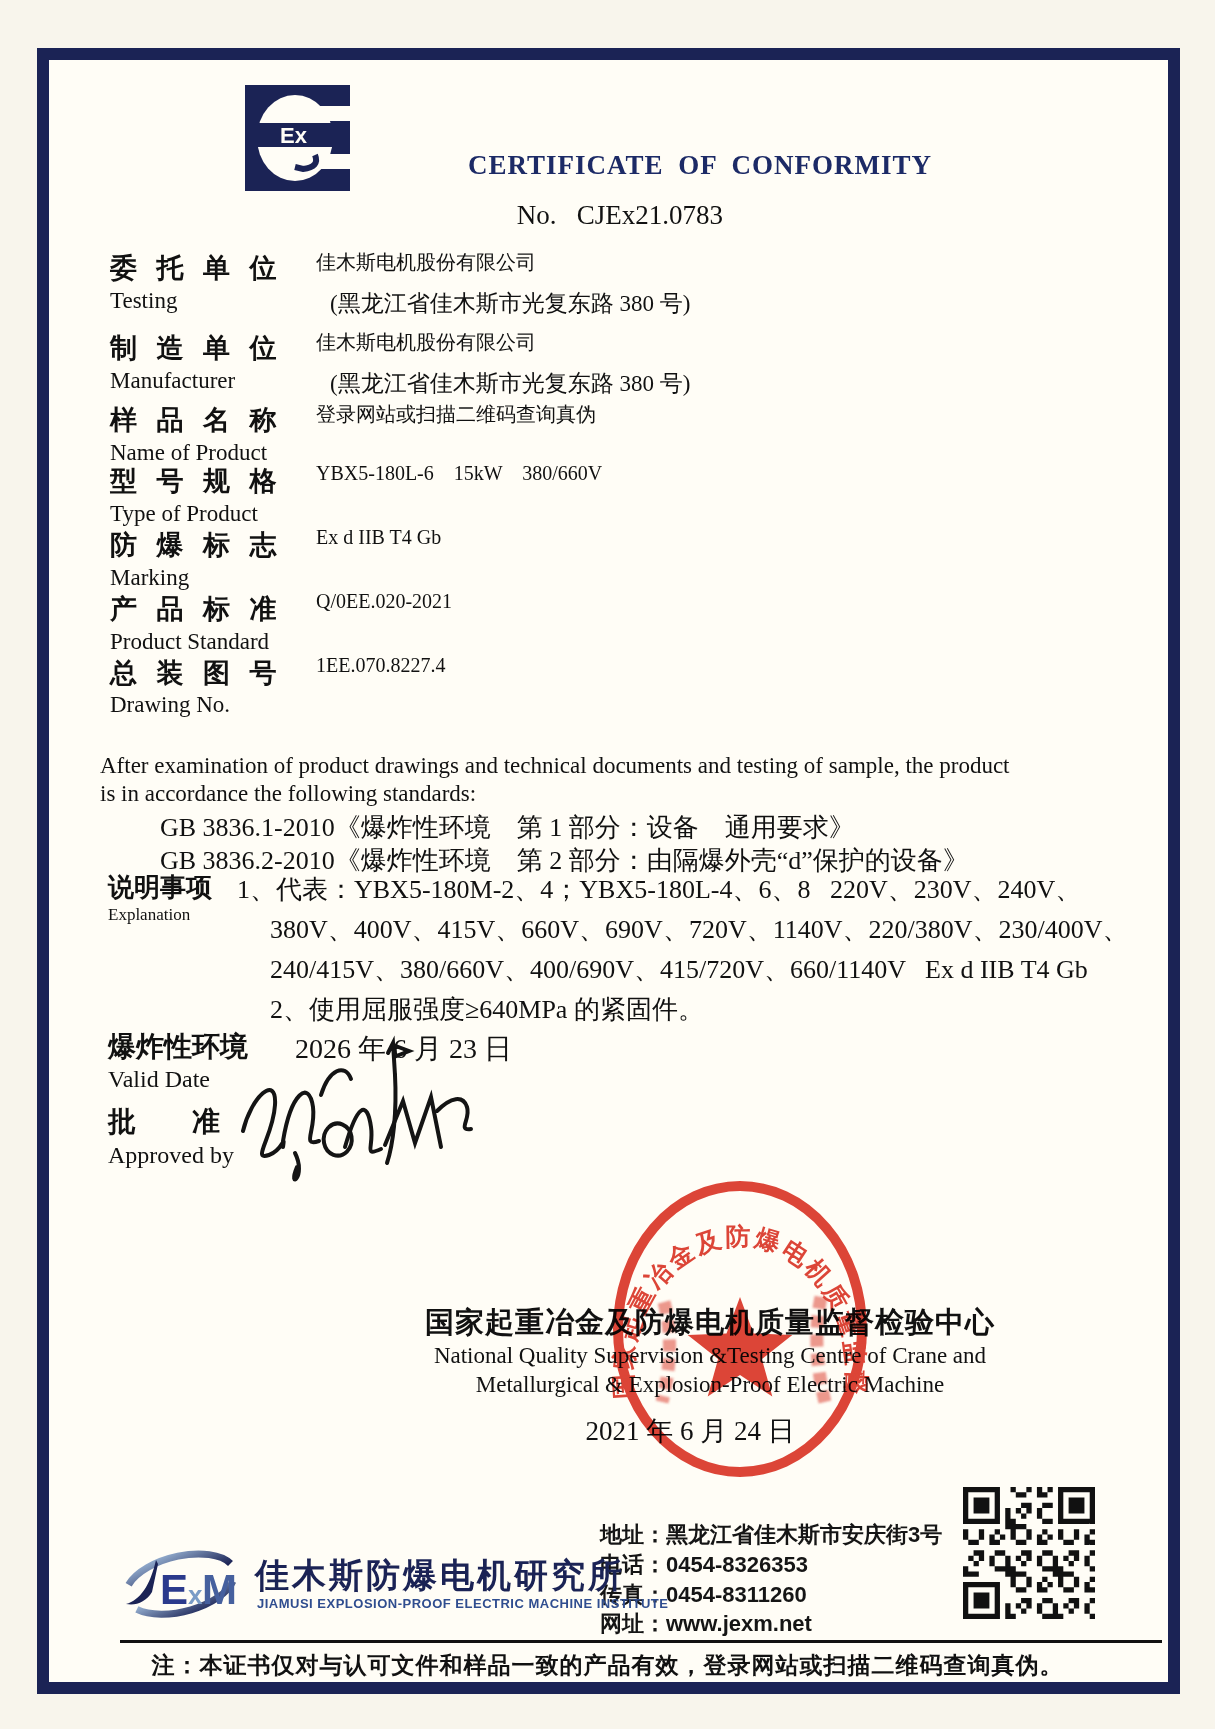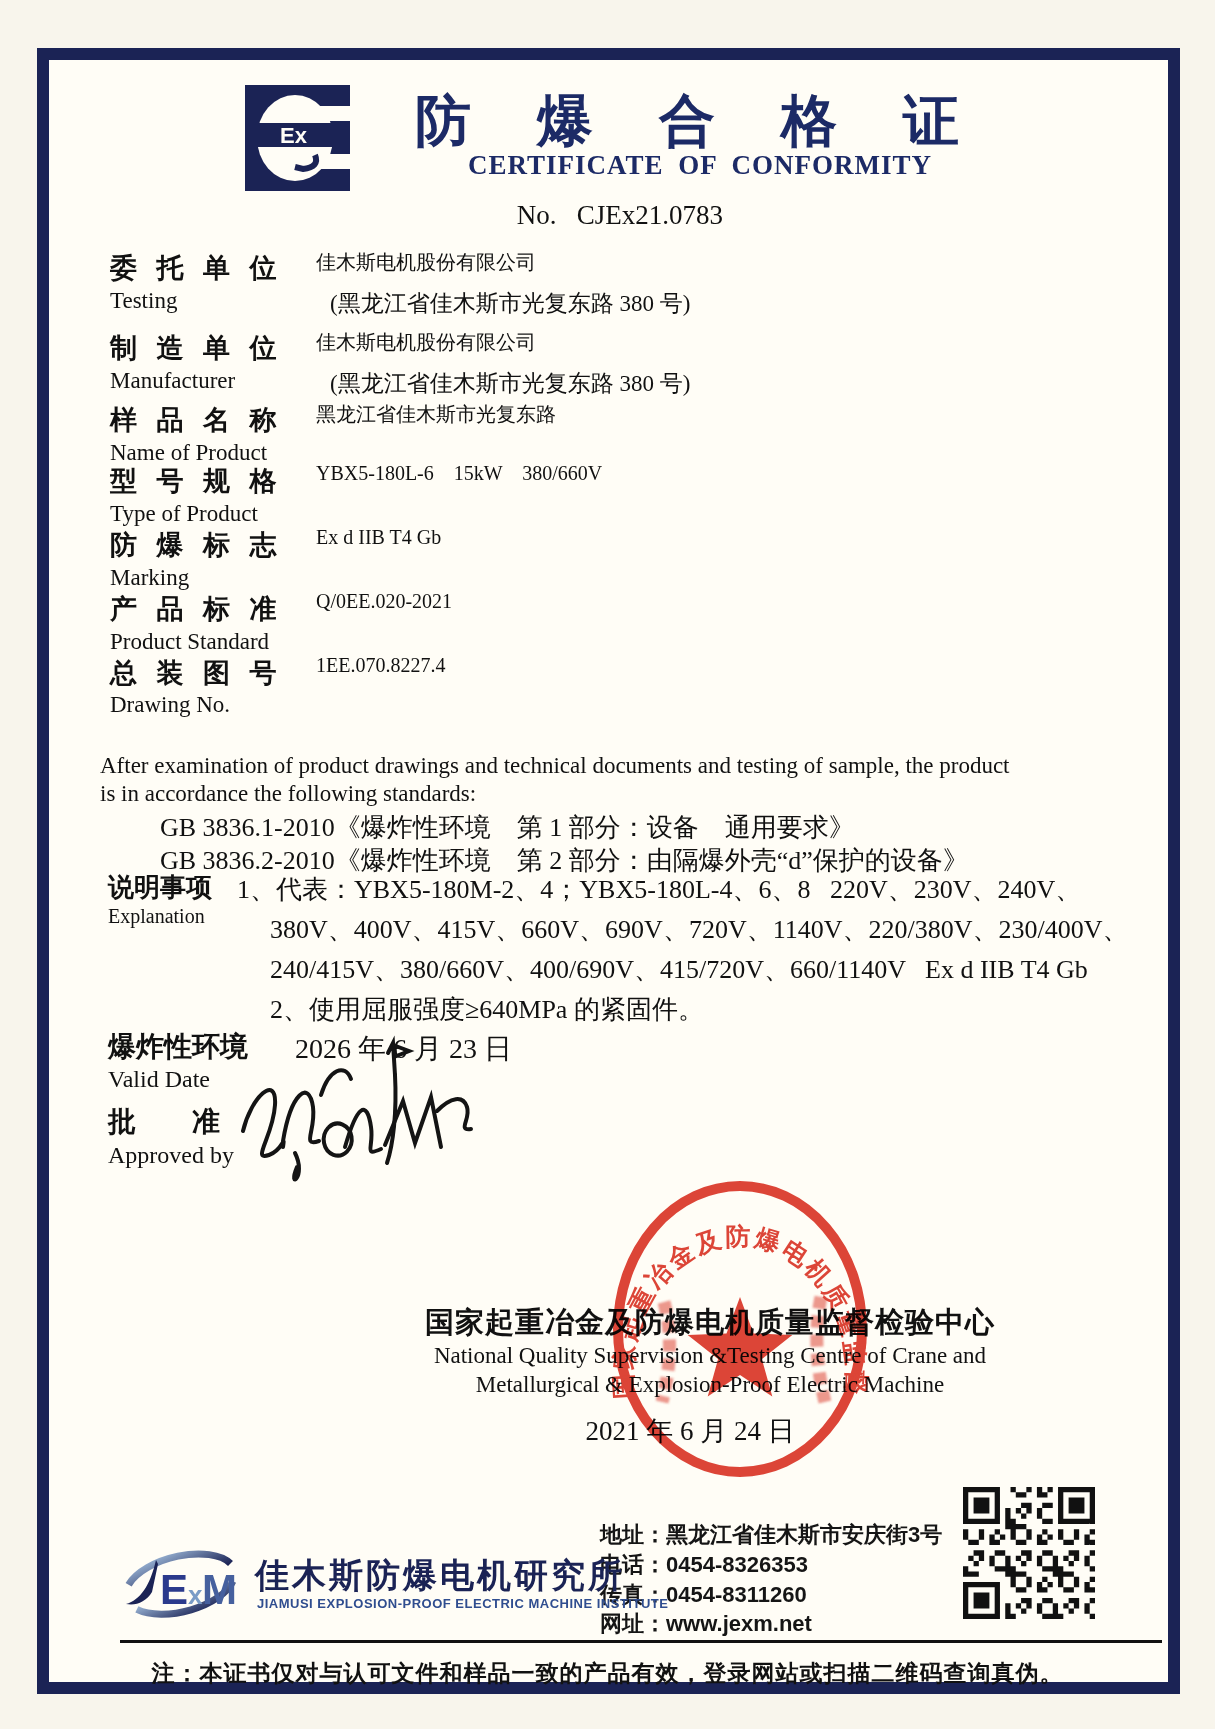--- a/index.html
+++ b/index.html
@@ -27,55 +27,54 @@
   .expl-line{font-size:26px;}
   .sig-svg{left:225px;top:1035px;width:265px;height:165px;z-index:2;}
   .seal-svg{left:588px;top:1162px;width:305px;height:335px;z-index:3;mix-blend-mode:multiply;opacity:.92;}
   .center-cn{left:260px;top:1303px;width:900px;text-align:center;font-size:29px;letter-spacing:1px;z-index:1;}
   .center-en{left:260px;width:900px;text-align:center;font-size:23px;z-index:1;}
   .center-date{left:240px;top:1413px;width:900px;text-align:center;font-size:27px;z-index:1;}
   .contact{left:600px;font-size:22px;font-family:"Liberation Sans",sans-serif;font-weight:bold;color:#151515;}
   .inst-cn{left:255px;top:1553px;font-size:34px;letter-spacing:3px;color:#1b2355;}
   .inst-en{left:257px;top:1596px;font-size:13px;color:#2f4d8f;font-family:"Liberation Sans",sans-serif;font-weight:bold;letter-spacing:.5px;}
   .sep{left:120px;top:1640px;width:1042px;height:3px;background:#111;}
-  .note{left:60px;top:1650px;width:1095px;text-align:center;font-size:23px;letter-spacing:1px;margin-top:8px;}
+  .note{left:60px;top:1650px;width:1095px;text-align:center;font-size:23px;letter-spacing:1px;}
 </style>
 </head>
 <body>
 
 <div class="page">
   <div class="frame"></div>
 
   <svg class="abs" style="left:245px;top:85px;" width="105" height="106" viewBox="0 0 105 106">
     <rect x="0" y="0" width="105" height="106" fill="#1b2355"></rect>
     <ellipse cx="50" cy="53" rx="38" ry="43" fill="#fffdf6"></ellipse>
     <rect x="56" y="21" width="49" height="15" fill="#fffdf6"></rect>
     <rect x="56" y="69" width="49" height="15" fill="#fffdf6"></rect>
     <rect x="12" y="38" width="93" height="24" fill="#1b2355"></rect>
     <text x="35" y="58" font-family="Liberation Sans, sans-serif" font-size="22" font-weight="bold" fill="#fffdf6">Ex</text>
     <path d="M70 70 q5 12 -12 14 l-8 -2" stroke="#1b2355" stroke-width="6" fill="none"></path>
   </svg>
 
-  <div class="abs title-cn pre">防 爆 合 格 证</div>
   <div class="abs title-en">CERTIFICATE  OF  CONFORMITY</div>
   <div class="abs cert-no pre">No.   CJEx21.0783</div>
 
   <div class="abs f-label cn-bold pre" style="top:250px">委 托 单 位</div>
   <div class="abs f-sub" style="top:288px">Testing</div>
   <div class="abs f-val" style="top:249px">佳木斯电机股份有限公司</div>
   <div class="abs f-val2" style="top:288px">(黑龙江省佳木斯市光复东路 380 号)</div>
 
   <div class="abs f-label cn-bold pre" style="top:330px">制 造 单 位</div>
   <div class="abs f-sub" style="top:368px">Manufacturer</div>
   <div class="abs f-val" style="top:329px">佳木斯电机股份有限公司</div>
   <div class="abs f-val2" style="top:368px">(黑龙江省佳木斯市光复东路 380 号)</div>
 
   <div class="abs f-label cn-bold pre" style="top:402px">样 品 名 称</div>
   <div class="abs f-sub" style="top:440px">Name of Product</div>
-  <div class="abs f-val" style="top:401px">黑龙江省佳木斯市光复东路</div>
+  <div class="abs f-val" style="top:401px">登录网站或扫描二维码查询真伪</div>
 
   <div class="abs f-label cn-bold pre" style="top:463px">型 号 规 格</div>
   <div class="abs f-sub" style="top:501px">Type of Product</div>
   <div class="abs f-val pre" style="top:462px">YBX5-180L-6    15kW    380/660V</div>
 
   <div class="abs f-label cn-bold pre" style="top:527px">防 爆 标 志</div>
   <div class="abs f-sub" style="top:565px">Marking</div>
   <div class="abs f-val" style="top:526px">Ex d IIB T4 Gb</div>
 
   <div class="abs f-label cn-bold pre" style="top:591px">产 品 标 准</div>
@@ -85,21 +84,21 @@
   <div class="abs f-label cn-bold pre" style="top:655px">总 装 图 号</div>
   <div class="abs f-sub" style="top:692px">Drawing No.</div>
   <div class="abs f-val" style="top:654px">1EE.070.8227.4</div>
 
   <div class="abs stmt-en" style="top:753px">After examination of product drawings and technical documents and testing of sample, the product</div>
   <div class="abs stmt-en" style="top:781px">is in accordance the following standards:</div>
   <div class="abs gb" style="top:810px">GB 3836.1-2010《爆炸性环境　第 1 部分：设备　通用要求》</div>
   <div class="abs gb" style="top:843px">GB 3836.2-2010《爆炸性环境　第 2 部分：由隔爆外壳“d”保护的设备》</div>
 
   <div class="abs cn-bold" style="left:108px;top:870px;font-size:26px;">说明事项</div>
-  <div class="abs" style="left:108px;top:905px;font-size:20px;">Explanation</div>
+  <div class="abs" style="left:108px;top:905px;font-size:17px;">Explanation</div>
   <div class="abs expl-line pre" style="left:237px;top:872px">1、代表：YBX5-180M-2、4；YBX5-180L-4、6、8   220V、230V、240V、</div>
   <div class="abs expl-line" style="left:270px;top:912px">380V、400V、415V、660V、690V、720V、1140V、220/380V、230/400V、</div>
   <div class="abs expl-line pre" style="left:270px;top:952px">240/415V、380/660V、400/690V、415/720V、660/1140V   Ex d IIB T4 Gb</div>
   <div class="abs expl-line" style="left:270px;top:992px">2、使用屈服强度≥640MPa 的紧固件。</div>
 
   <div class="abs cn-bold" style="left:108px;top:1028px;font-size:28px;">爆炸性环境</div>
   <div class="abs" style="left:108px;top:1066px;font-size:24px;">Valid Date</div>
   <div class="abs" style="left:295px;top:1030px;font-size:28px;">2026 年 6 月 23 日</div>
 
   <div class="abs cn-bold pre" style="left:108px;top:1103px;font-size:28px;">批　　准</div>

